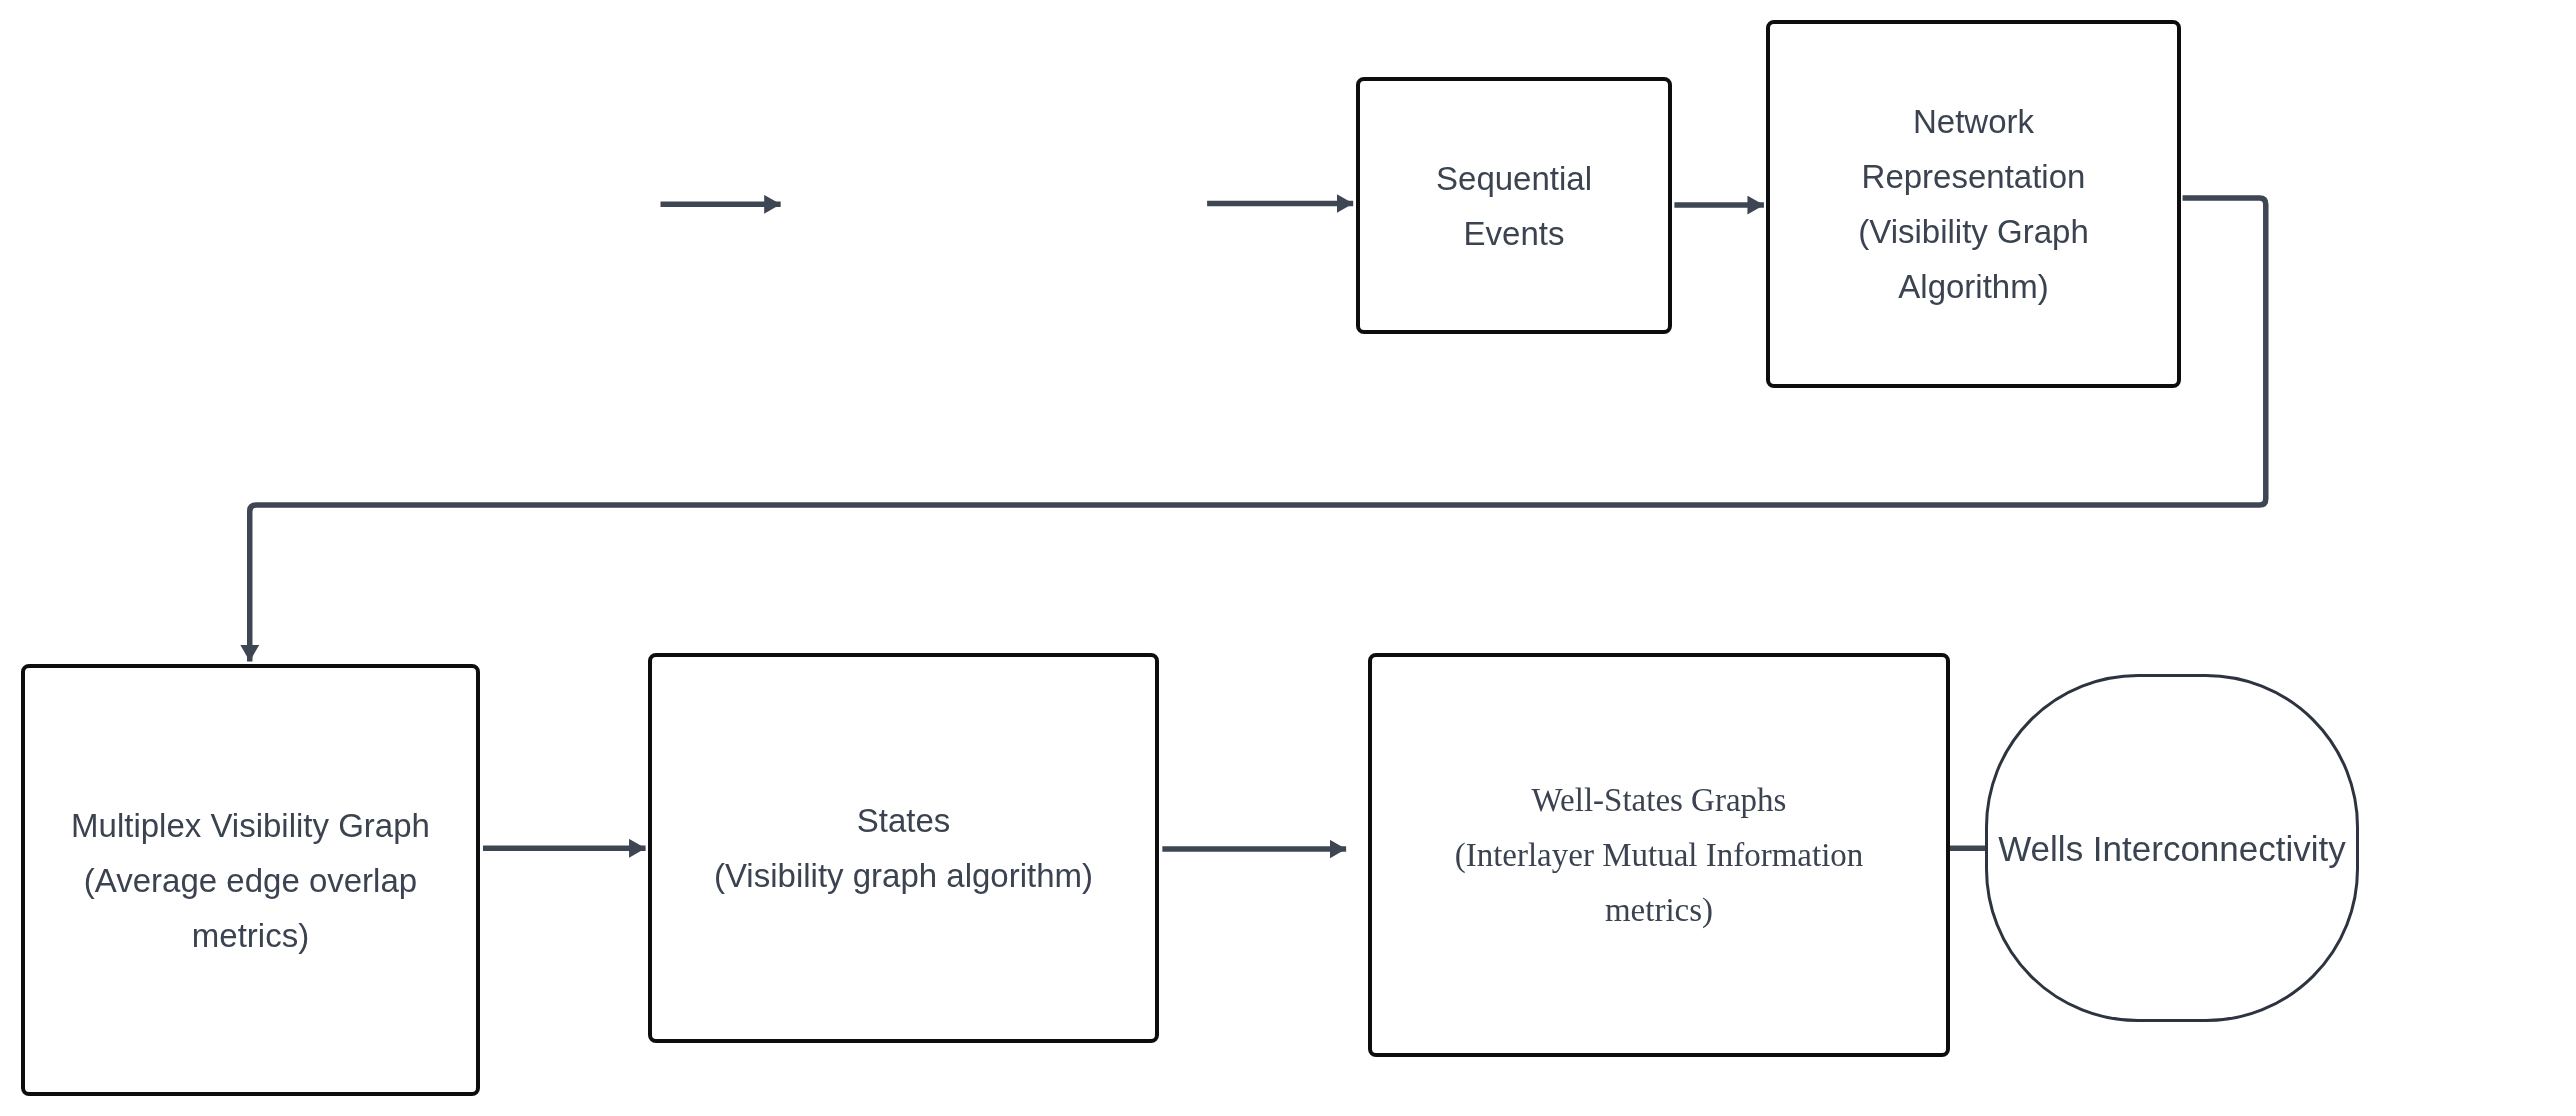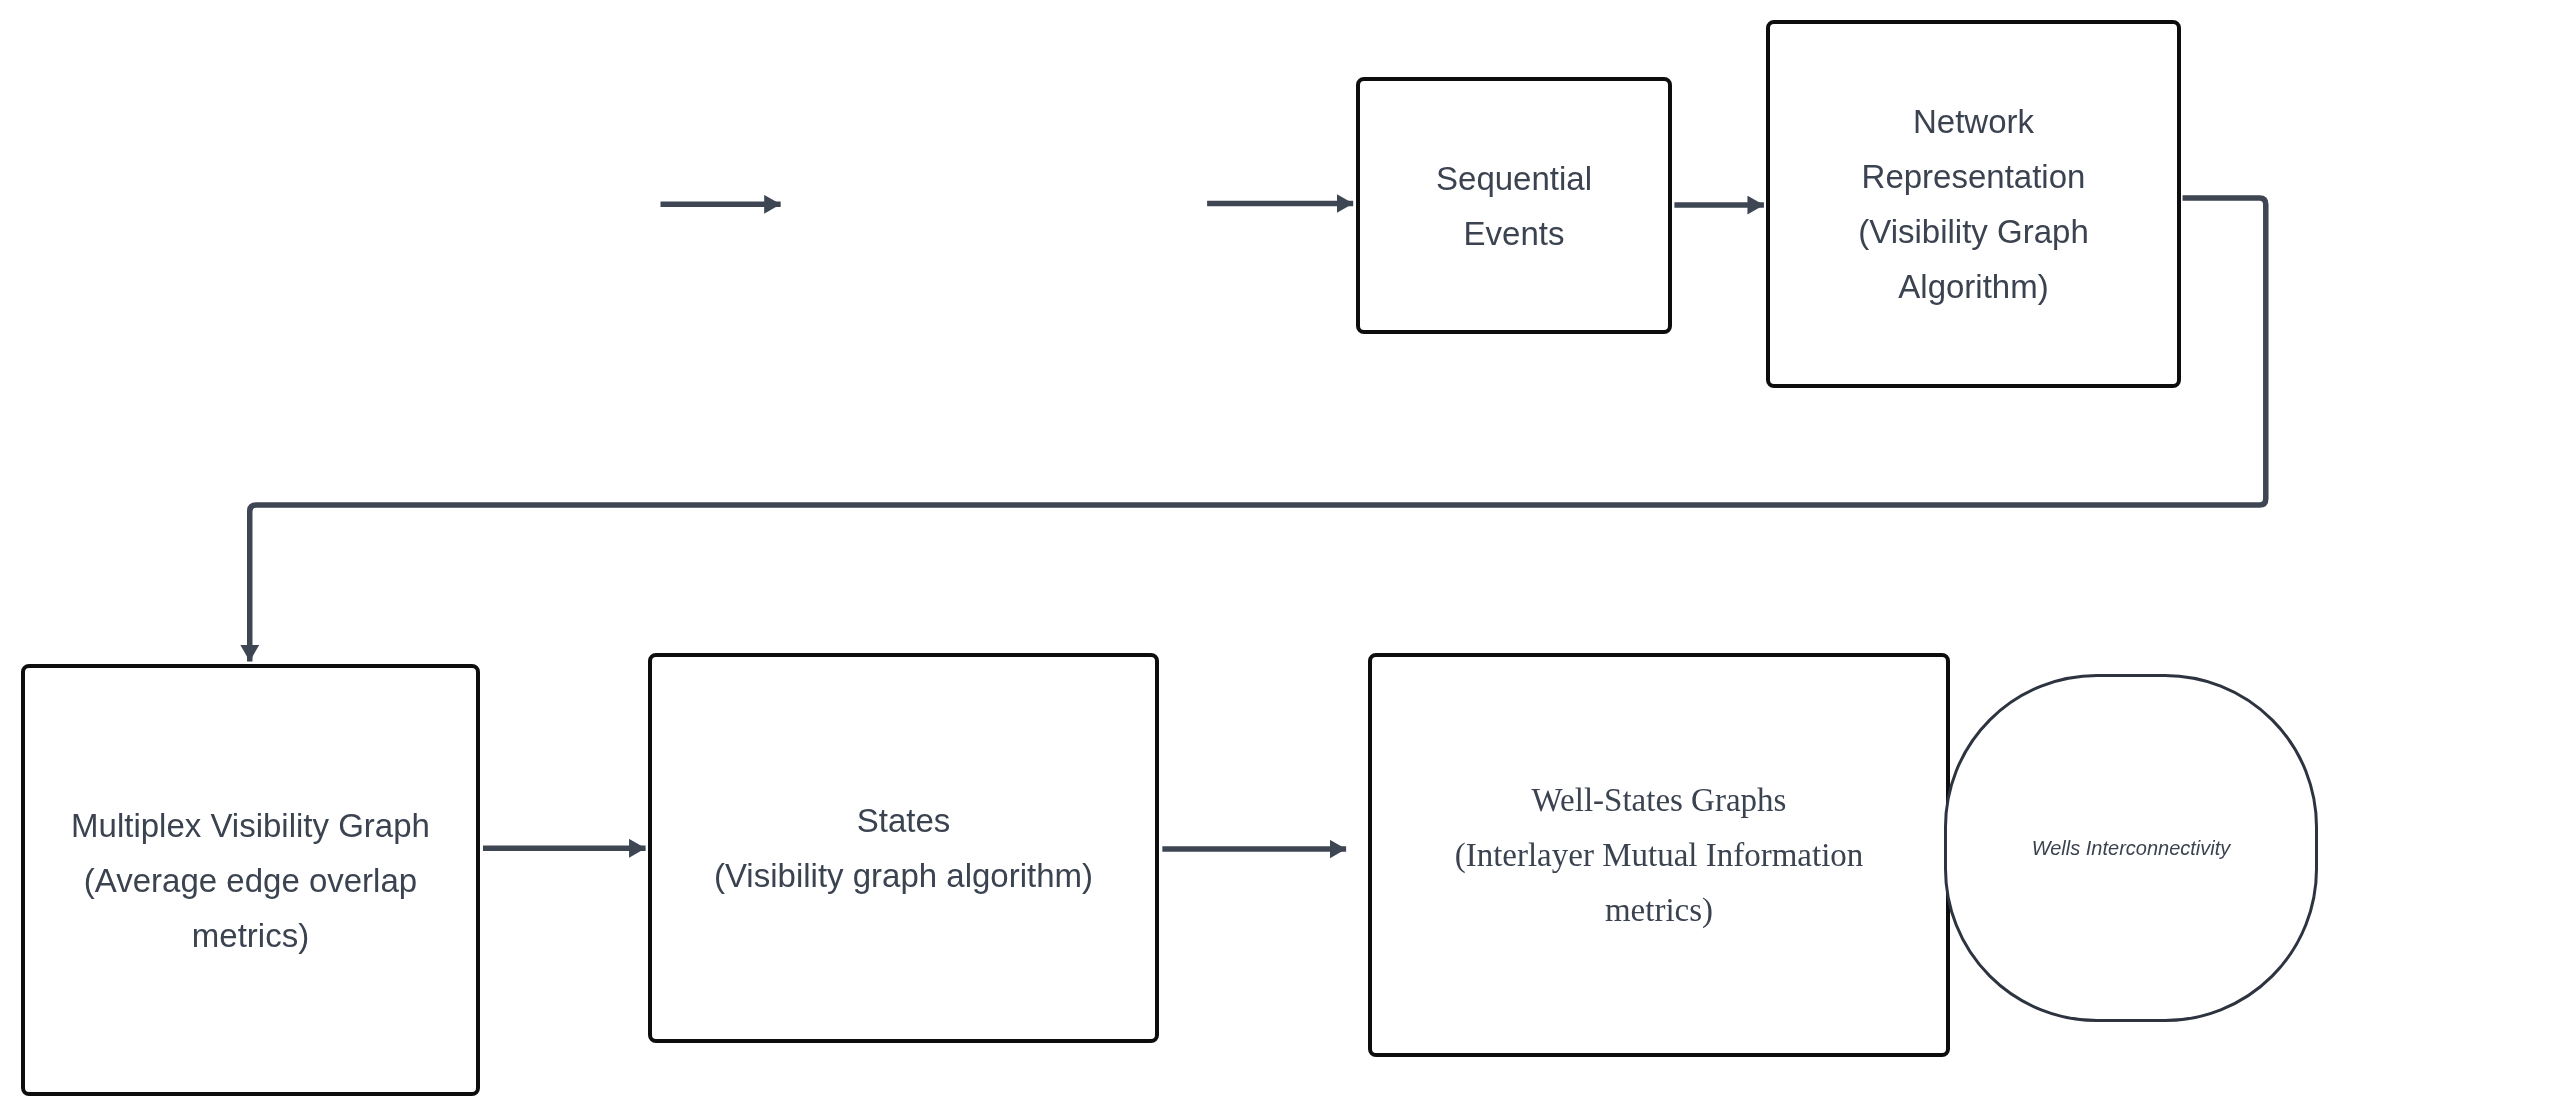--- a/index.html
+++ b/index.html
@@ -46,27 +46,26 @@
     padding: 0 6.3px;
   }
   .n1 { left: 250px;  top: 73px;  width: 408px; height: 316px; }
   .n2 { left: 783px;  top: 24px;  width: 421px; height: 358px; }
   .n3 { left: 1356px; top: 77px;  width: 316px; height: 257px; }
   .n4 { left: 1766px; top: 19.6px;  width: 415px; height: 368px; }
   .n5 { left: 21px;   top: 664px; width: 459px; height: 432px; }
   .n6 { left: 648px;  top: 653px; width: 511px; height: 390px; }
   .n7 { left: 1368px; top: 653px; width: 582px; height: 404px; font-family: Liberation Serif, serif; }
   .n8 {
-    left: 1944px; top: 674px; width: 374px; height: 348px;
+    left: 1985px; top: 674px; width: 374px; height: 348px;
     border-radius: 153px;
     border-width: 3.9px;
     border-color: #2d3440;
-    font-size: 20px;
+    font-size: 35px;
     padding: 0 3.1px;
-    font-style: italic;
   }
 </style>
 </head>
 <body>
 
 <div class="canvas">
 
   <svg class="connector-layer" width="2576" height="1117" viewBox="0 0 3280 1422" xmlns="http://www.w3.org/2000/svg">
     <defs>
       <marker id="arrowhead" markerUnits="userSpaceOnUse" markerWidth="22" markerHeight="24" refX="21" refY="12" orient="auto">

